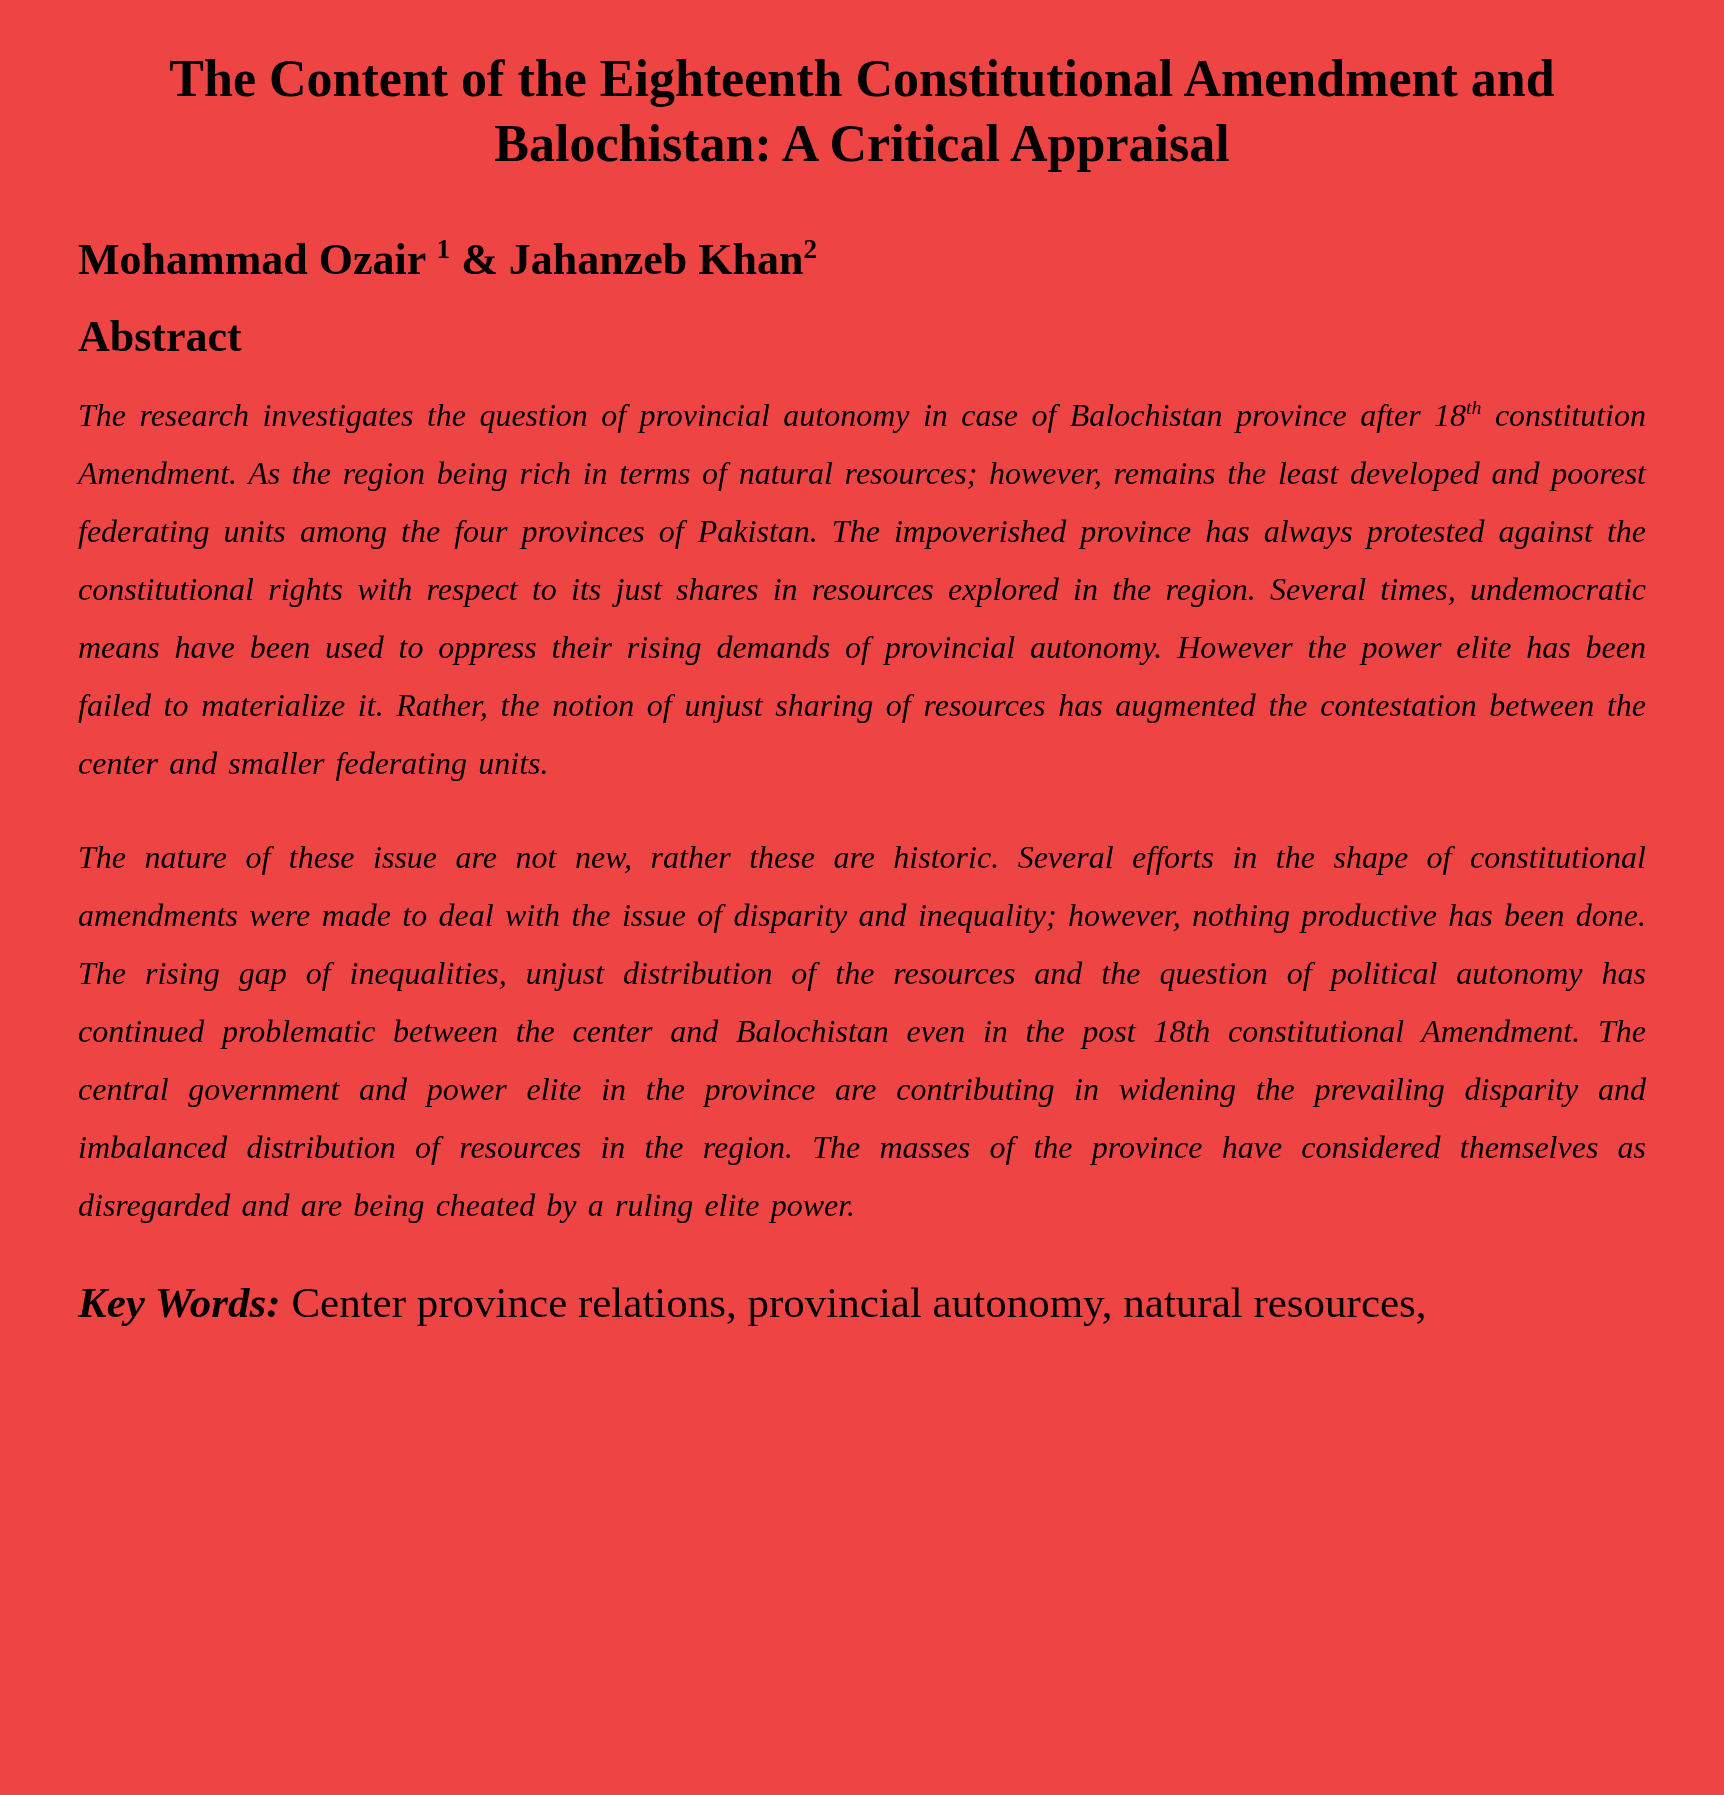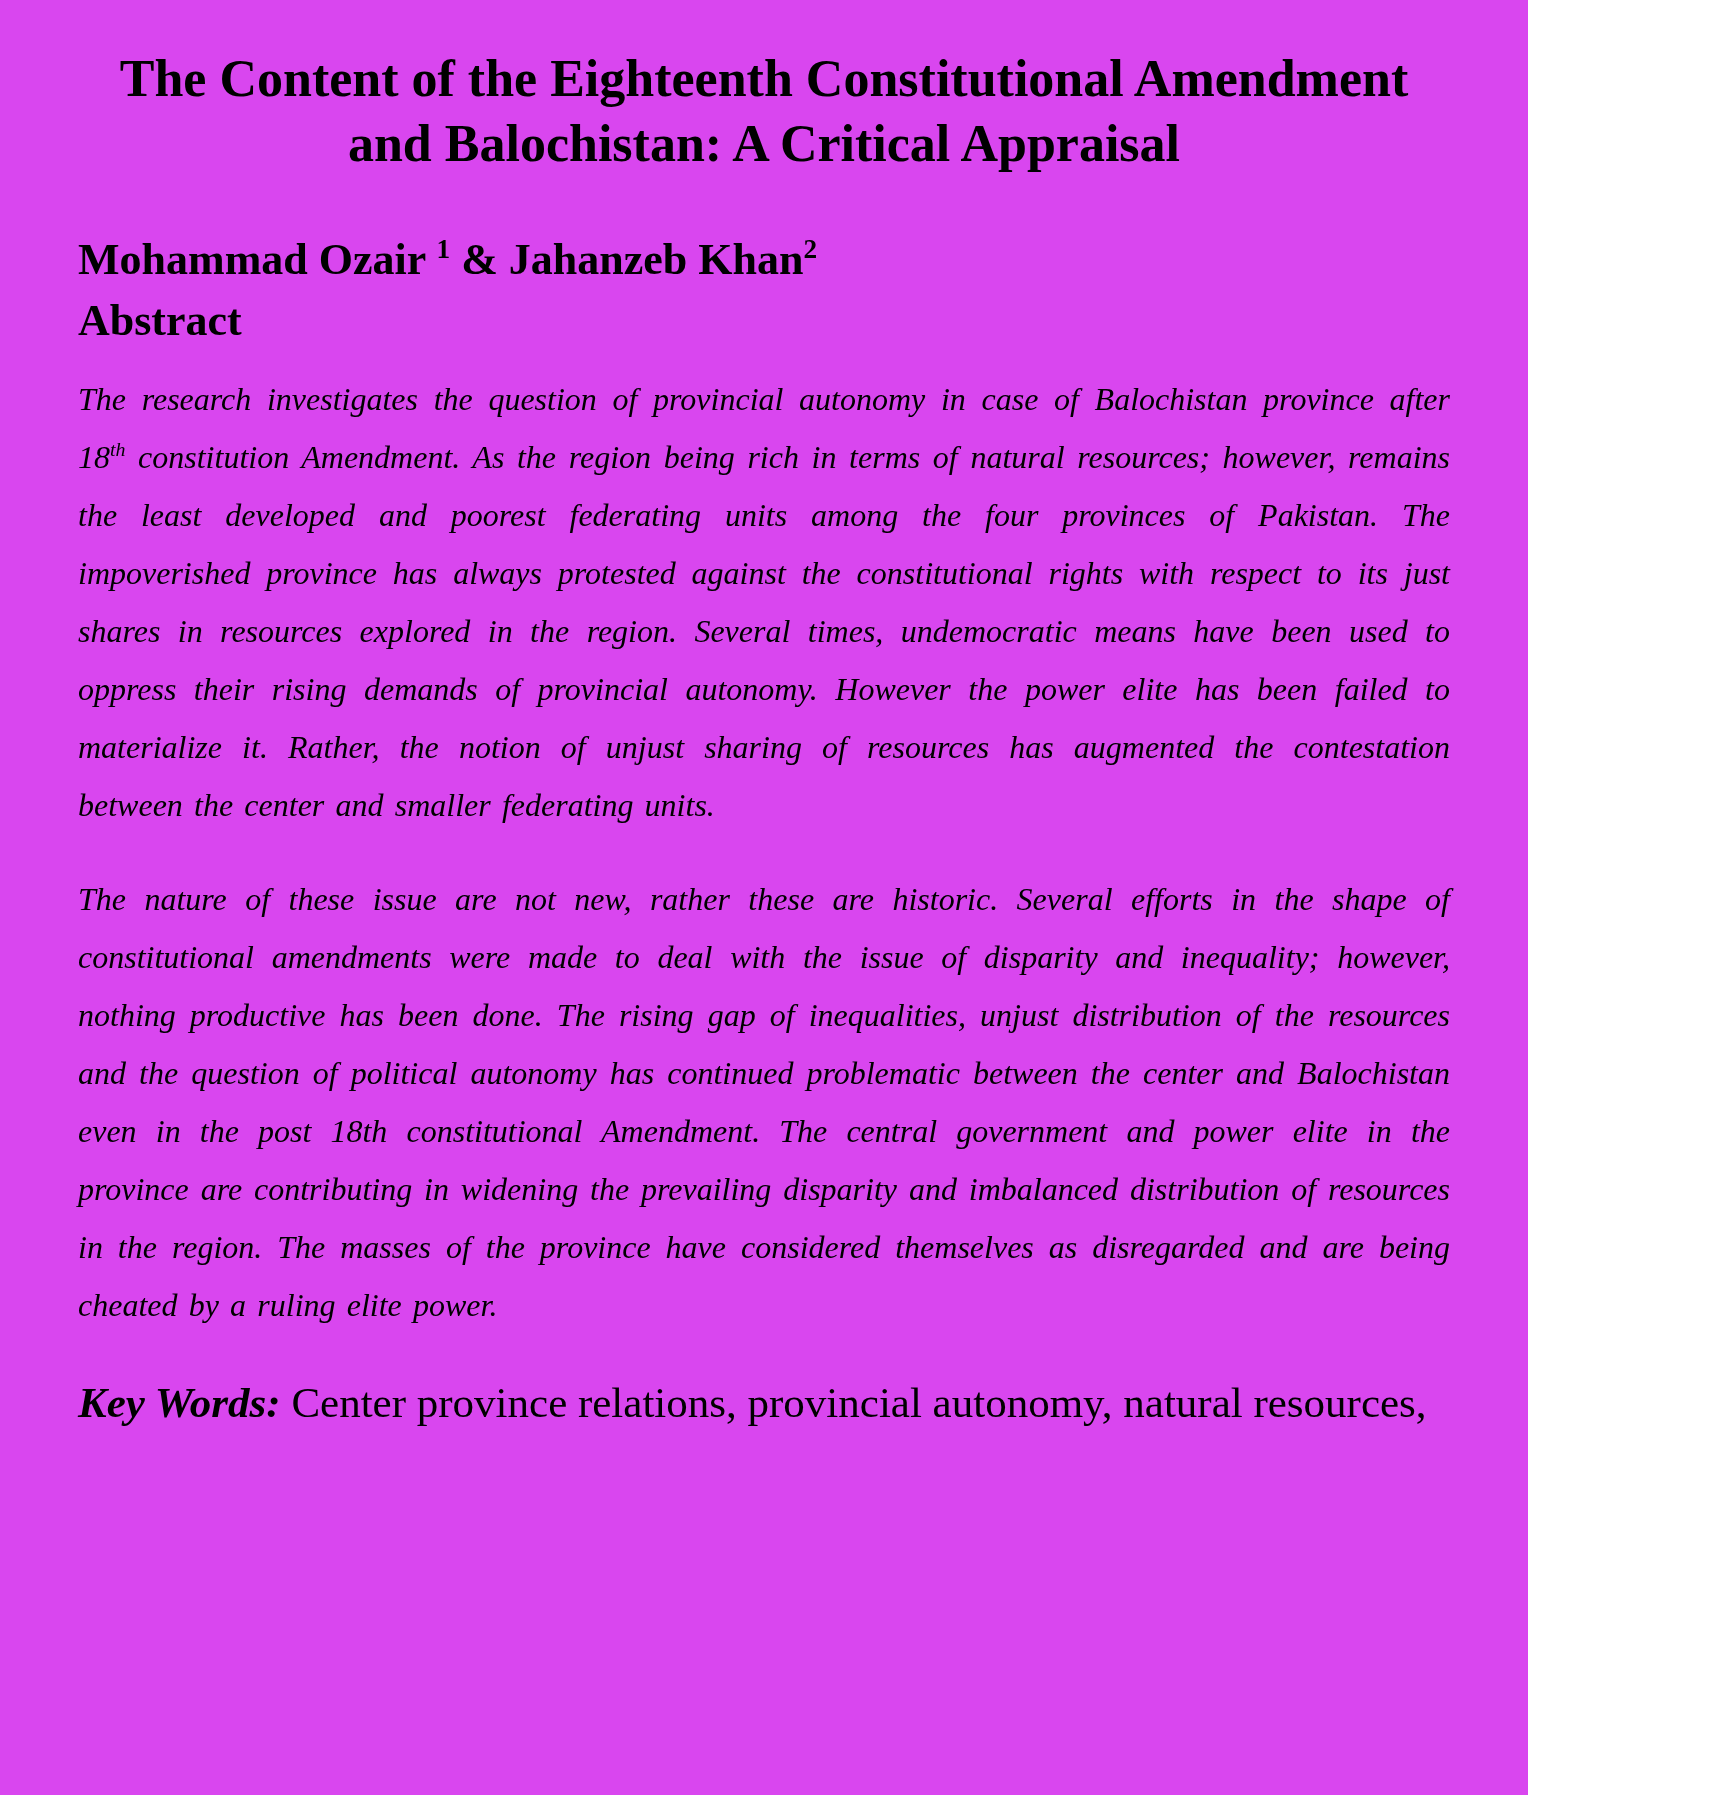--- a/index.html
+++ b/index.html
@@ -9,24 +9,24 @@
     color: #000000;
   }
   body {
     width: 1724px;
     height: 1795px;
     overflow: hidden;
     font-family: "Liberation Serif", serif;
   }
   .page {
     box-sizing: border-box;
-    width: 1528px;
+    width: 1724px;
     height: 1795px;
     padding: 46px 78px 0 78px;
-    background: #d946ef;
+    background: #ef4444;
   }
   .paper-title {
     text-align: center;
     font-weight: bold;
     font-size: 52px;
     line-height: 1.25;
     margin: 0 auto;
   }
   .authors {
     text-align: left;
@@ -37,21 +37,21 @@
   }
   sup {
     font-size: 62%;
     line-height: 0;
     vertical-align: super;
   }
   .abstract-heading {
     font-weight: bold;
     font-size: 44px;
     line-height: 1.2;
-    margin-top: 8px;
+    margin-top: 24px;
   }
   .abstract-para {
     font-style: italic;
     font-size: 32px;
     line-height: 58px;
     text-align: justify;
     word-spacing: 0.10em;
     margin-top: 22px;
   }
   .abstract-para + .abstract-para {

